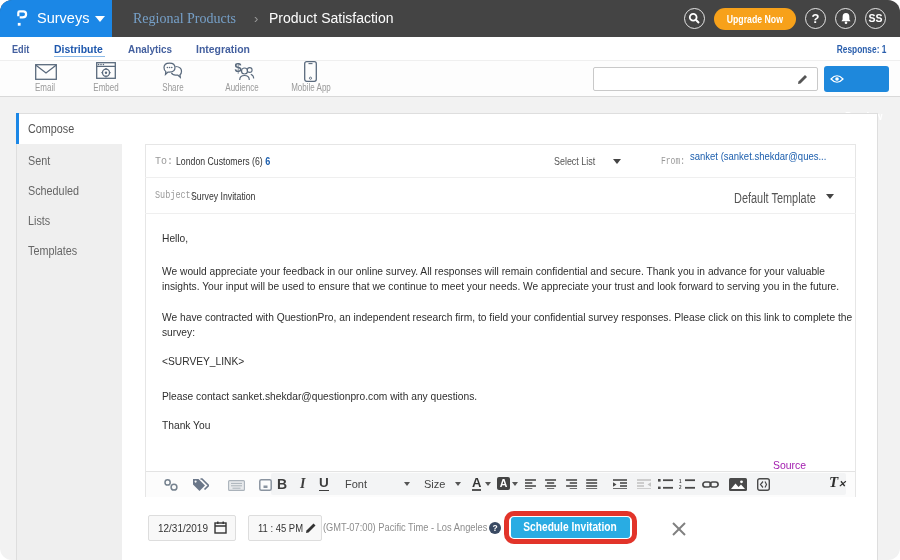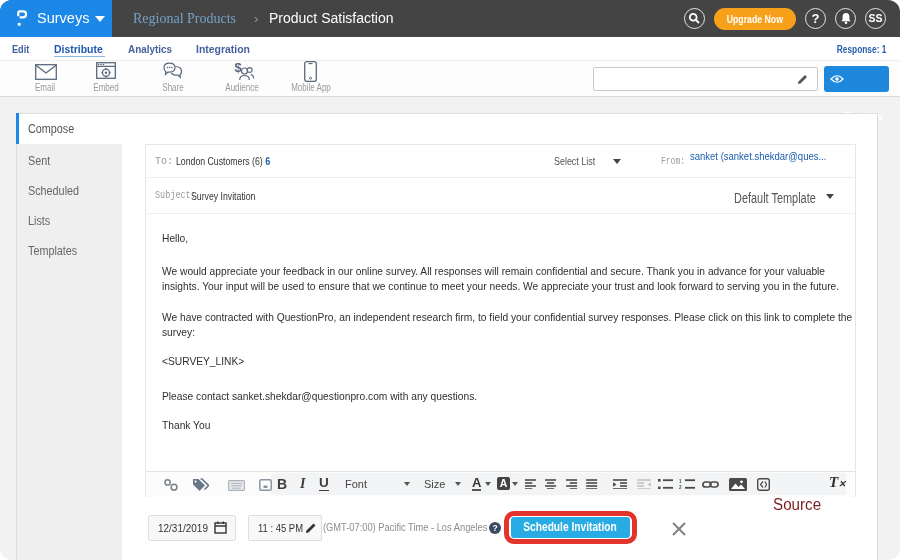--- a/index.html
+++ b/index.html
@@ -280,21 +280,21 @@
   </svg>
   <svg class="abs" style="left:729px;top:478px" width="18" height="13" viewBox="0 0 18 13">
     <rect x="0" y="0" width="18" height="13" rx="1.5" fill="#4a4a4a"></rect>
     <path d="M2 11 L6.5 5.5 L9.5 9 L12 6.5 L16 11 Z" fill="#fff"></path>
     <circle cx="12.5" cy="3.8" r="1.4" fill="#fff"></circle>
   </svg>
   <svg class="abs" style="left:757px;top:478px" width="13" height="13" viewBox="0 0 13 13">
     <rect x="0.7" y="0.7" width="11.6" height="11.6" rx="2" fill="none" stroke="#4a4a4a" stroke-width="1.4"></rect>
     <path d="M6 3.5 L3.5 6.5 L6 9.5 M8 3.5 L9.5 6.5 L8 9.5" fill="none" stroke="#4a4a4a" stroke-width="1.2"></path>
   </svg>
-  <div class="abs" style="left:773px;top:496px;font-size:16px;color:#7f1d1d"><span class="sq sq95">Source</span></div>
+  <div class="abs" style="left:773px;top:459px;font-size:11px;color:#a21caf"><span class="sq sq95">Source</span></div>
   <div class="abs" style="left:829px;top:474px;font-size:15px;font-weight:700;font-style:italic;font-family:'Liberation Serif',serif;color:#2e2e2e">T<span style="font-size:9px">✕</span></div>
 
   <div class="abs schbox" id="datebox"></div>
   <div class="abs schtxt" style="left:158px"><span class="sq sq95">12/31/2019</span></div>
   <svg class="abs" style="left:214px;top:521px" width="13" height="13" viewBox="0 0 13 13">
     <rect x="1" y="2" width="11" height="10" fill="none" stroke="#333" stroke-width="1.4"></rect>
     <line x1="1" y1="5" x2="12" y2="5" stroke="#333" stroke-width="1.4"></line>
     <line x1="3.8" y1="0.5" x2="3.8" y2="3" stroke="#333" stroke-width="1.4"></line>
     <line x1="9.2" y1="0.5" x2="9.2" y2="3" stroke="#333" stroke-width="1.4"></line>
   </svg>

